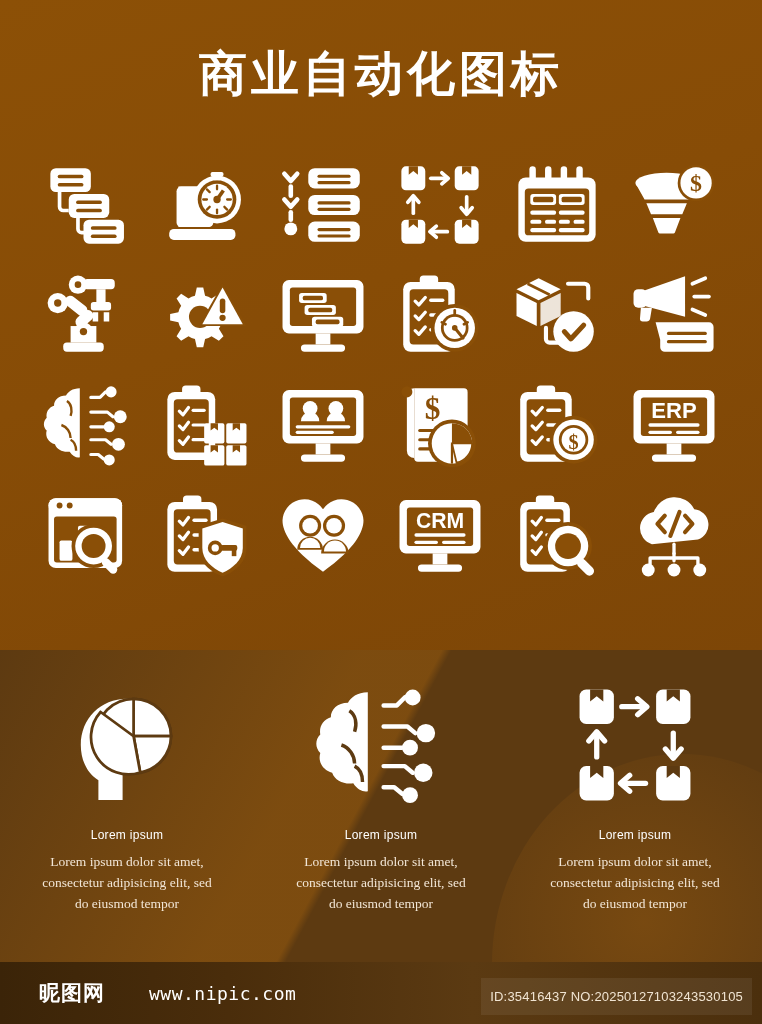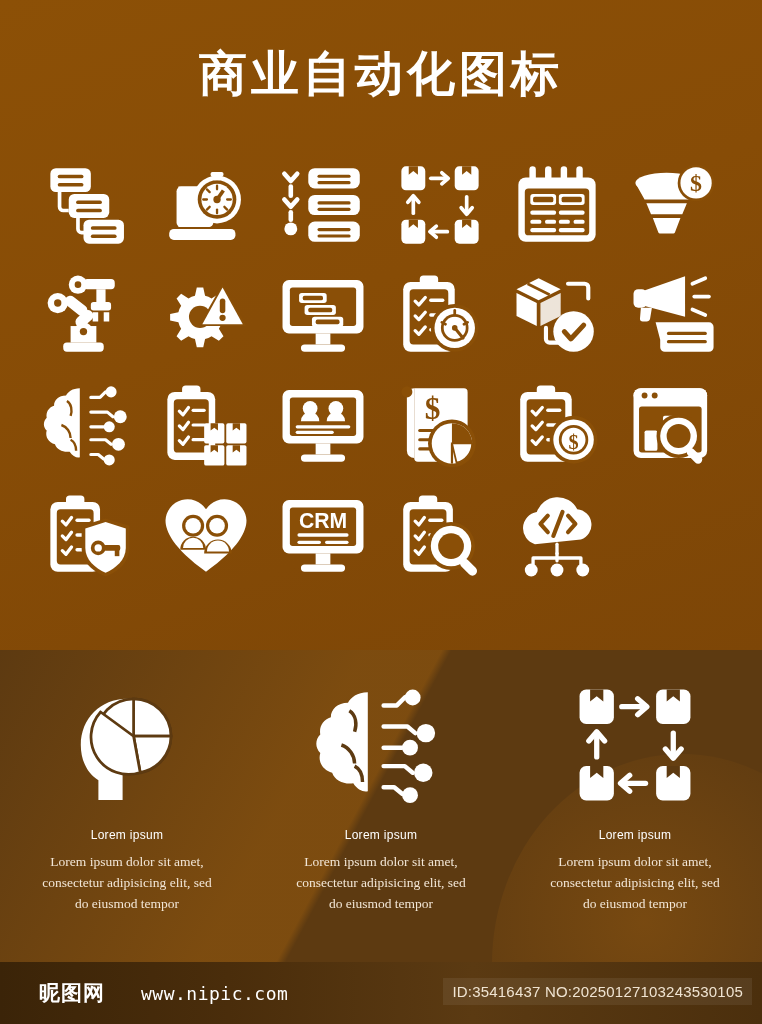--- a/index.html
+++ b/index.html
@@ -71,36 +71,36 @@
   }
 
   
   .footer {
     position:absolute; left:0; bottom:0; width:762px; height:62px;
     background:linear-gradient(90deg,#3b2408 0%,#4a2d0b 30%,#5b3a12 62%,#4b2f0d 100%);
     z-index:5;
   }
   .brand {
     position:absolute; left:14px; top:17px;
-    display:flex; align-items:baseline; padding-left:25px;
+    display:flex; align-items:baseline; gap:8px;padding-left:25px;
   }
   .brand-cn {
     color:#ffffff; font-size:21px; font-weight:bold; letter-spacing:1px;
     font-family:"DejaVu Sans","Liberation Sans",sans-serif;
   }
   .brand-url {
     color:#ffffff; font-size:18px; letter-spacing:0.5px;
     font-family:"DejaVu Sans Mono","Liberation Mono",monospace;
     margin-left:36px;
   }
   .asset-id {
     position:absolute; right:10px; top:16px;
     background:rgba(255,255,255,0.07);
-    color:#f0e4d2; font-size:15px;
-    padding:5px 9px;
+    color:#f0e4d2; font-size:13px;
+    padding:11px 9px;
     font-family:"Liberation Sans", sans-serif;
     letter-spacing:0.2px;
   }
 </style>
 </head>
 <body>
 
 <div id="poster">
 
   <div class="top-section">
@@ -437,20 +437,34 @@
             <line x1="40" y1="66" x2="53" y2="66"></line>
           </g>
           <circle cx="68" cy="66" r="26" fill="#8a4f07"></circle>
           <circle cx="68" cy="66" r="22" fill="#fff"></circle>
           <circle cx="68" cy="66" r="16" fill="#8a4f07"></circle>
           <circle cx="68" cy="66" r="13" fill="#fff"></circle>
           <text x="68" y="76" text-anchor="middle" font-size="22" font-weight="bold" fill="#8a4f07" font-family="Liberation Serif, serif">$</text>
         </svg>
       </div>
 
+      <div class="icon-cell">
+        <svg width="92" height="92" viewBox="0 0 100 100" fill="#fff">
+          <rect x="6" y="12" width="88" height="58" rx="7"></rect>
+          <rect x="14" y="20" width="72" height="42" rx="3" fill="#8a4f07"></rect>
+          <text x="50" y="42" text-anchor="middle" font-size="24" font-weight="bold" fill="#fff" font-family="Liberation Sans, sans-serif">ERP</text>
+          <g stroke="#fff" stroke-width="3.6" stroke-linecap="round">
+            <line x1="24" y1="50" x2="76" y2="50"></line>
+            <line x1="24" y1="58" x2="46" y2="58"></line>
+            <line x1="54" y1="58" x2="76" y2="58"></line>
+          </g>
+          <rect x="42" y="70" width="16" height="12"></rect>
+          <rect x="26" y="82" width="48" height="8" rx="4"></rect>
+        </svg>
+      </div>
 
       <div class="icon-cell">
         <svg width="92" height="92" viewBox="0 0 100 100" fill="#fff">
           <rect x="6" y="10" width="80" height="76" rx="8"></rect>
           <rect x="6" y="10" width="80" height="16" rx="8" fill="#fff"></rect>
           <circle cx="18" cy="18" r="3.2" fill="#8a4f07"></circle>
           <circle cx="29" cy="18" r="3.2" fill="#8a4f07"></circle>
           <rect x="12" y="30" width="68" height="50" rx="3" fill="#8a4f07"></rect>
           <rect x="18" y="56" width="14" height="22" rx="2" fill="#fff"></rect>
           <rect x="38" y="40" width="14" height="38" rx="2" fill="#fff"></rect>

